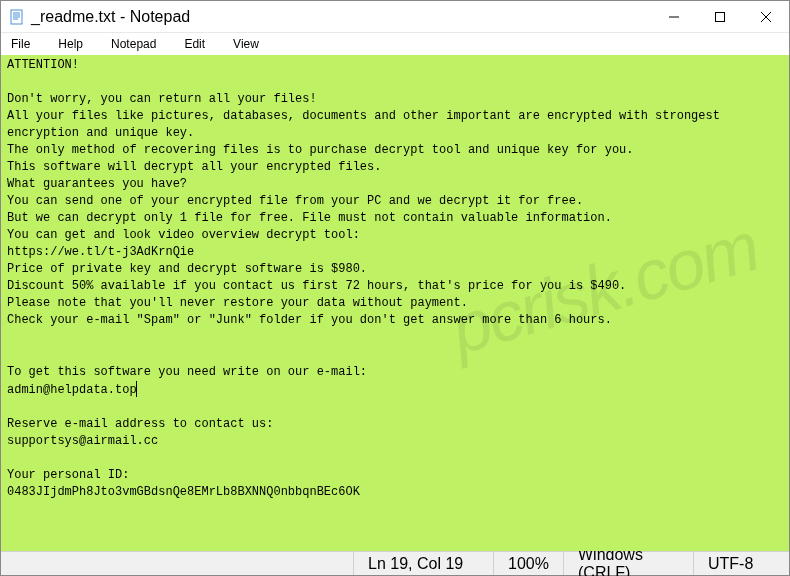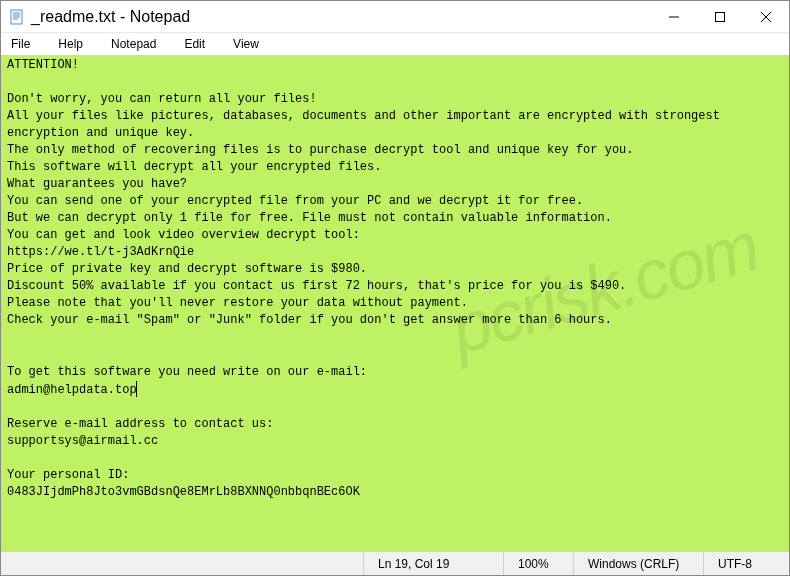--- a/index.html
+++ b/index.html
@@ -87,35 +87,35 @@
       height: 16px;
       background: #000;
       vertical-align: text-bottom;
       margin-left: -1px;
     }
     .statusbar {
       height: 24px;
       background: #f0f0f0;
       border-top: 1px solid #d0d0d0;
       display: flex;
-      font-size: 12px;
+      font-size: 16px;
       color: #000;
     }
     .status-cell {
       border-left: 1px solid #d0d0d0;
       padding: 0 14px;
       height: 100%;
       display: flex;
       align-items: center;
     }
     .status-spacer { flex: 1; }
     .status-pos { width: 140px; }
     .status-zoom { width: 70px; }
     .status-le { width: 130px; }
-    .status-enc { width: 86px; }
+    .status-enc { width: 96px; }
     .watermark {
       position: absolute;
       right: 28px;
       top: 50%;
       transform: translateY(-50%) rotate(-16deg);
       font-size: 70px;
       font-weight: 400;
       font-style: italic;
       color: rgba(0,0,0,0.08);
       pointer-events: none;

